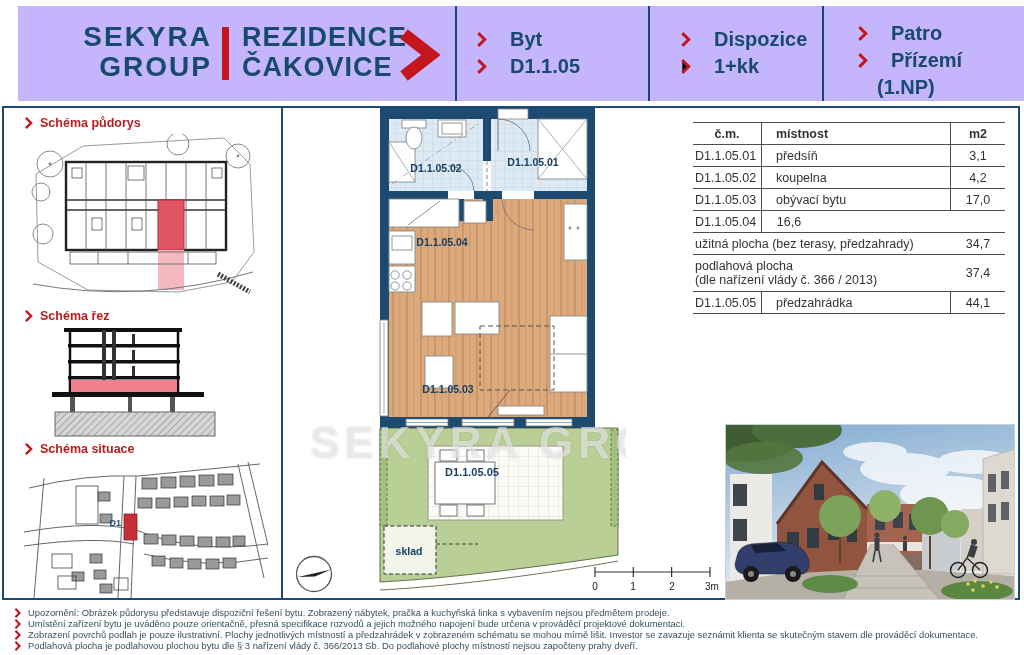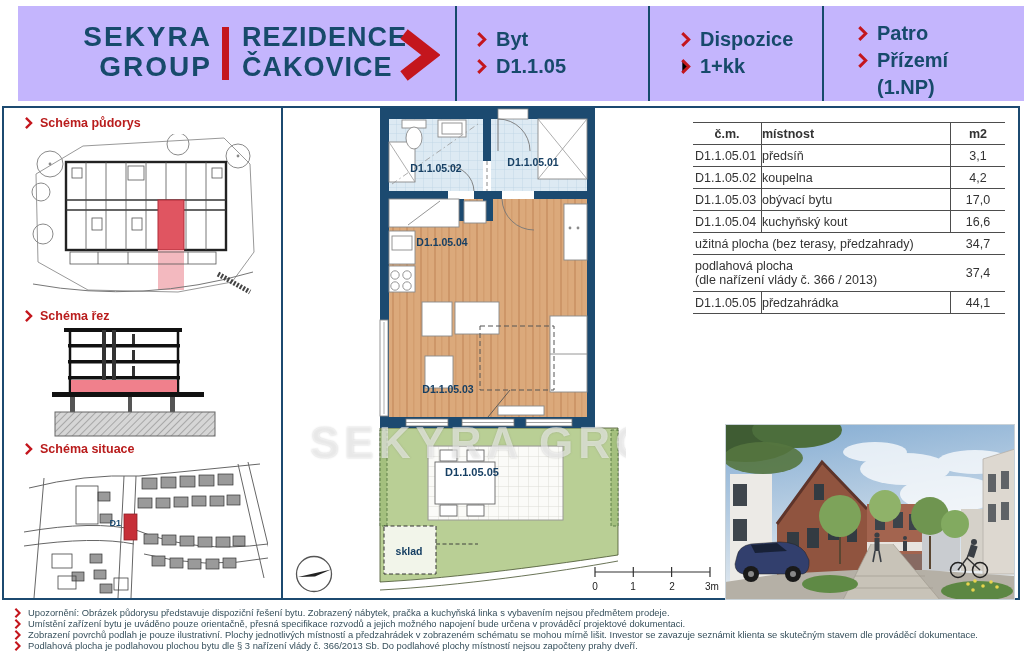--- a/index.html
+++ b/index.html
@@ -10,40 +10,40 @@
   
   .hdr{position:absolute;left:18px;top:6px;width:1012px;height:95px;background:#c4b5fd;}
   .logo-name{position:absolute;left:20px;top:16px;width:174px;text-align:right;
              color:#174a6b;font-weight:bold;font-size:28px;line-height:30px;letter-spacing:2px;}
   .logo-bar{position:absolute;left:204px;top:21px;width:7px;height:53px;background:#c4161d;}
   .logo-proj{position:absolute;left:224px;top:16px;color:#174a6b;font-weight:bold;
              font-size:27px;line-height:30px;letter-spacing:1px;}
   .big-chv{position:absolute;left:380px;top:23px;}
   .hdiv{position:absolute;top:0;width:2px;height:95px;background:#174a6b;}
   .hcell{position:absolute;top:20px;}
-  .hline{display:flex;align-items:center;gap:9px;height:27px;
+  .hline{display:flex;align-items:center;gap:23px;height:27px;
          font-size:20px;font-weight:bold;color:#174a6b;}
   .hline.noind{padding-left:20px;}
   .chv{flex:none;}
 
   
   .panel-border{position:absolute;left:2px;top:106px;width:1018px;height:494px;
                 border:2px solid #1c4a70;box-sizing:border-box;}
   .side-div{position:absolute;left:281px;top:106px;width:2px;height:494px;background:#1c4a70;}
 
   .slabel{position:absolute;display:flex;align-items:center;gap:7px;
           font-size:12.5px;color:#b91c1c;font-weight:bold;}
 
   
   .rtable{position:absolute;left:693px;top:122px;width:312px;
           border-top:1.5px solid #4d4d4d;font-size:12.5px;color:#333;}
   .trow{display:flex;align-items:stretch;border-bottom:1.5px solid #4d4d4d;min-height:21px;}
   .tc{display:flex;align-items:center;}
   .c1{width:64px;padding:1px 2px;}
-  .c2{flex:1;padding:1px 0;border-left:1.4px solid #4d4d4d;text-align:center;}
+  .c2{flex:1;padding:1px 14px;border-left:1.4px solid #4d4d4d;text-align:center;}
   .c3{width:54px;border-left:1.4px solid #4d4d4d;justify-content:center;text-align:center;}
   .merged .cm{flex:1;padding:2px 2px;flex-direction:column;align-items:flex-start;justify-content:center;}
   .merged .c3{border-left:none;}
   .tall{min-height:36px;}
   .bold{font-weight:bold;}
   .center{justify-content:center;text-align:center;}
 
   
   .wmark{position:absolute;left:310px;top:418px;width:316px;height:52px;overflow:hidden;
          font-size:44px;font-weight:bold;letter-spacing:5px;white-space:nowrap;
@@ -433,21 +433,20 @@
       <div class="tc c2">koupelna</div>
       <div class="tc c3">4,2</div>
     </div>
     <div class="trow">
       <div class="tc c1">D1.1.05.03</div>
       <div class="tc c2">obývací bytu</div>
       <div class="tc c3">17,0</div>
     </div>
     <div class="trow">
       <div class="tc c1">D1.1.05.04</div>
-      <div class="tc c2">kuchyňský kout</div>
       <div class="tc c3">16,6</div>
     </div>
     <div class="trow merged">
       <div class="tc cm">užitná plocha (bez terasy, předzahrady)</div>
       <div class="tc c3">34,7</div>
     </div>
     <div class="trow merged tall">
       <div class="tc cm">
         <div>podlahová plocha</div>
         <div>(dle nařízení vlády č. 366 / 2013)</div>

